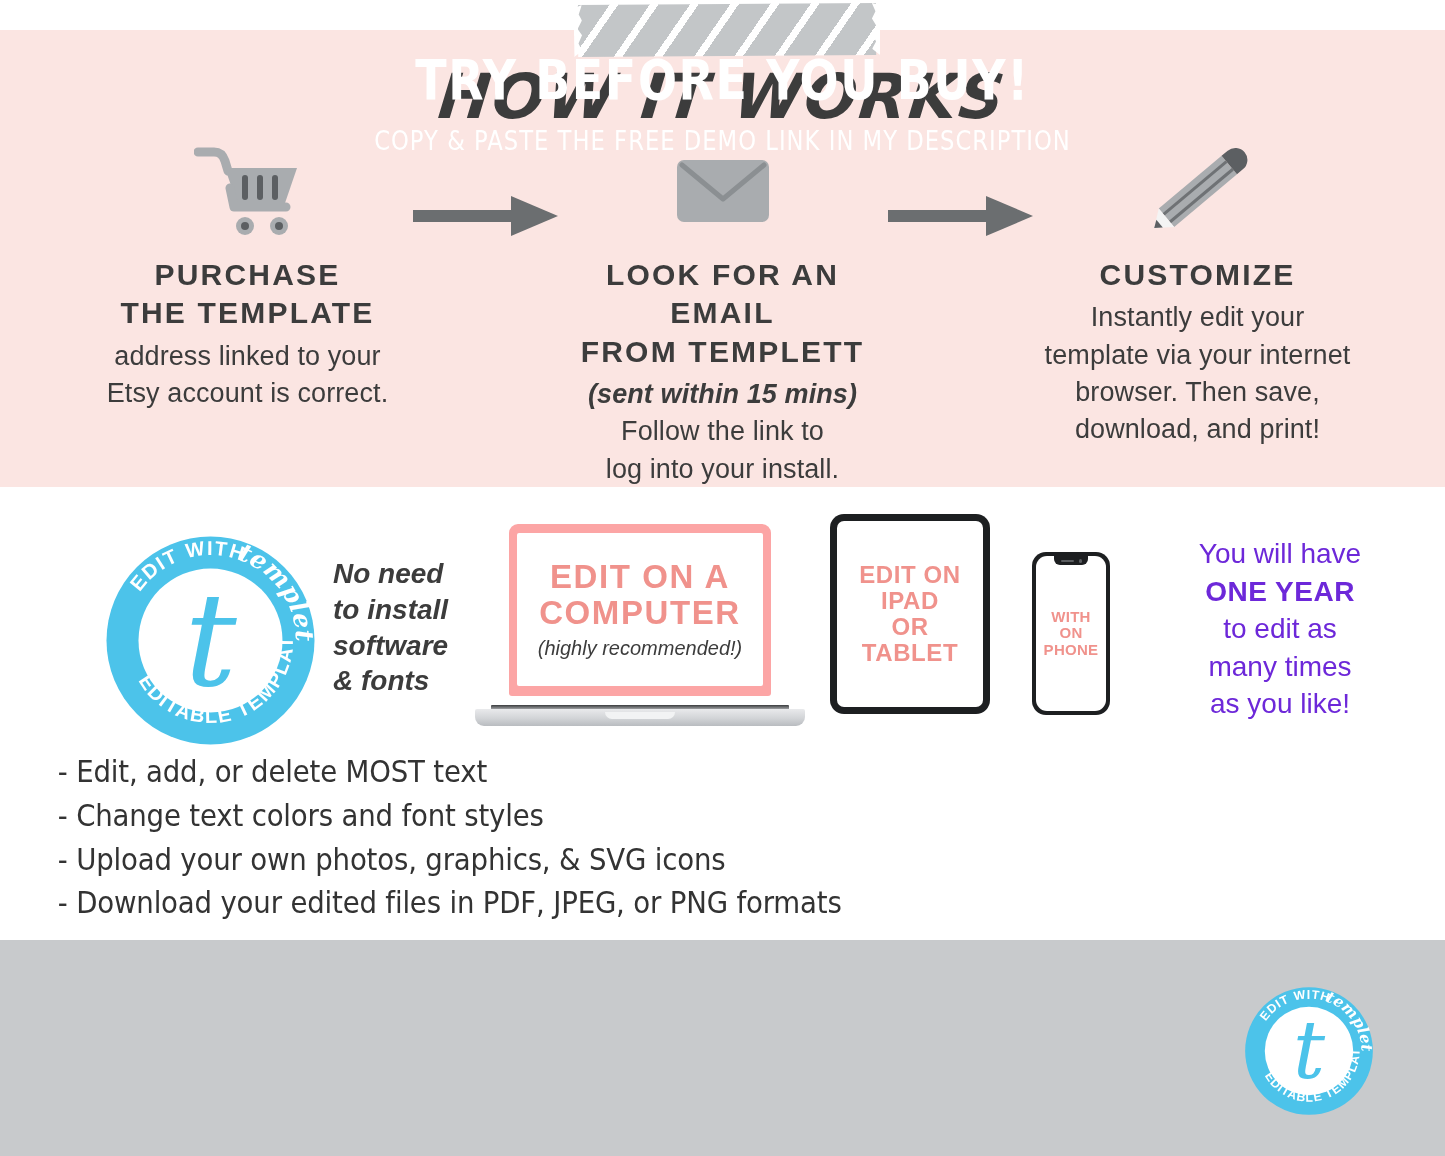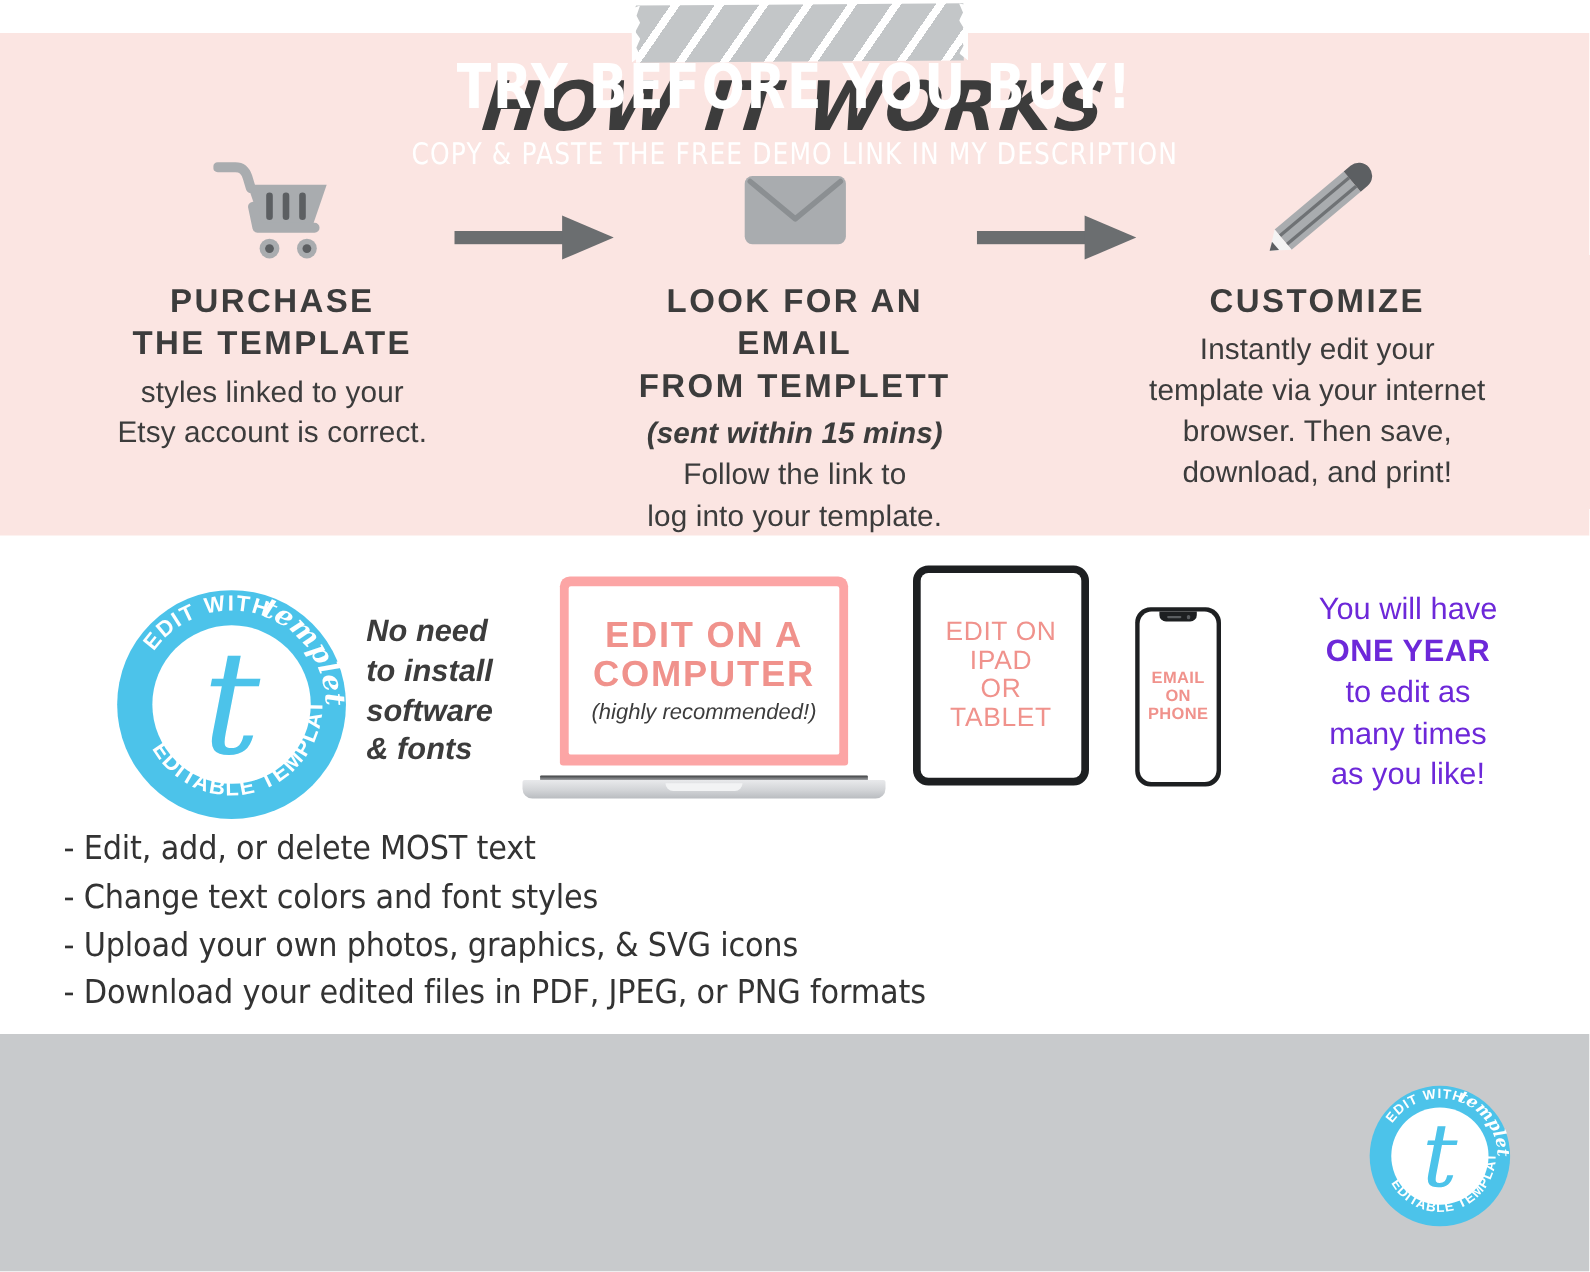--- a/index.html
+++ b/index.html
@@ -113,21 +113,21 @@
   }
 
   
   .tablet{
     position:absolute; left:830px; top:514px; width:160px; height:200px;
     background:#1d1f21; border-radius:14px; padding:7px;
   }
   .tablet-screen{
     width:100%; height:100%; background:#fff; border-radius:7px;
     display:flex; align-items:center; justify-content:center;
-    color:#f0928c; font-weight:normal; font-size:24px; line-height:1.08;
+    color:#f0928c; font-weight:bold; font-size:24px; line-height:1.08;
     letter-spacing:.6px; text-align:center;
   }
 
   
   .phone{
     position:absolute; left:1032px; top:552px; width:78px; height:163px;
     background:#1d1f21; border-radius:14px; padding:4px;
   }
   .phone-screen{
     position:relative; width:100%; height:100%; background:#fff; border-radius:11px;
@@ -207,21 +207,21 @@
           <circle cx="51" cy="82" r="4" fill="#5c5f62"></circle>
         <circle cx="85" cy="82" r="9" fill="#a9acaf"></circle>
           <circle cx="85" cy="82" r="4" fill="#5c5f62"></circle>
       </svg>
     </div>
     <div class="step-heading">
       <div>PURCHASE</div>
       <div>THE TEMPLATE</div>
     </div>
     <div class="step-sub">
-      <div>styles linked to your</div>
+      <div>address linked to your</div>
       <div>Etsy account is correct.</div>
     </div>
   </div>
 
   <div class="arrow">
     <svg width="145" height="48" viewBox="0 0 145 48">
       <rect x="0" y="18" width="105" height="12" fill="#6b6e70"></rect>
       <path d="M98 4 L145 24 L98 44 Z" fill="#6b6e70"></path>
     </svg>
   </div>
@@ -233,21 +233,21 @@
         <path d="M7 10 L48 44 L89 10" stroke="#8b8f92" stroke-width="5" fill="none" stroke-linecap="round" stroke-linejoin="round"></path>
       </svg>
     </div>
     <div class="step-heading">
       <div>LOOK FOR AN EMAIL</div>
       <div>FROM TEMPLETT</div>
     </div>
     <div class="step-sub">
       <div class="ital">(sent within 15 mins)</div>
       <div>Follow the link to</div>
-      <div>log into your template.</div>
+      <div>log into your install.</div>
     </div>
   </div>
 
   <div class="arrow">
     <svg width="145" height="48" viewBox="0 0 145 48">
       <rect x="0" y="18" width="105" height="12" fill="#6b6e70"></rect>
       <path d="M98 4 L145 24 L98 44 Z" fill="#6b6e70"></path>
     </svg>
   </div>
 
@@ -327,21 +327,21 @@
       <div>OR</div>
       <div>TABLET</div>
     </div>
   </div>
 </div>
 
 <div class="phone">
   <div class="phone-screen">
     <div class="notch"></div>
     <div>
-      <div>EMAIL</div>
+      <div>WITH</div>
       <div>ON</div>
       <div>PHONE</div>
     </div>
   </div>
 </div>
 
 <div class="oneyear">
   <div>You will have</div>
   <div class="bold">ONE YEAR</div>
   <div>to edit as</div>

